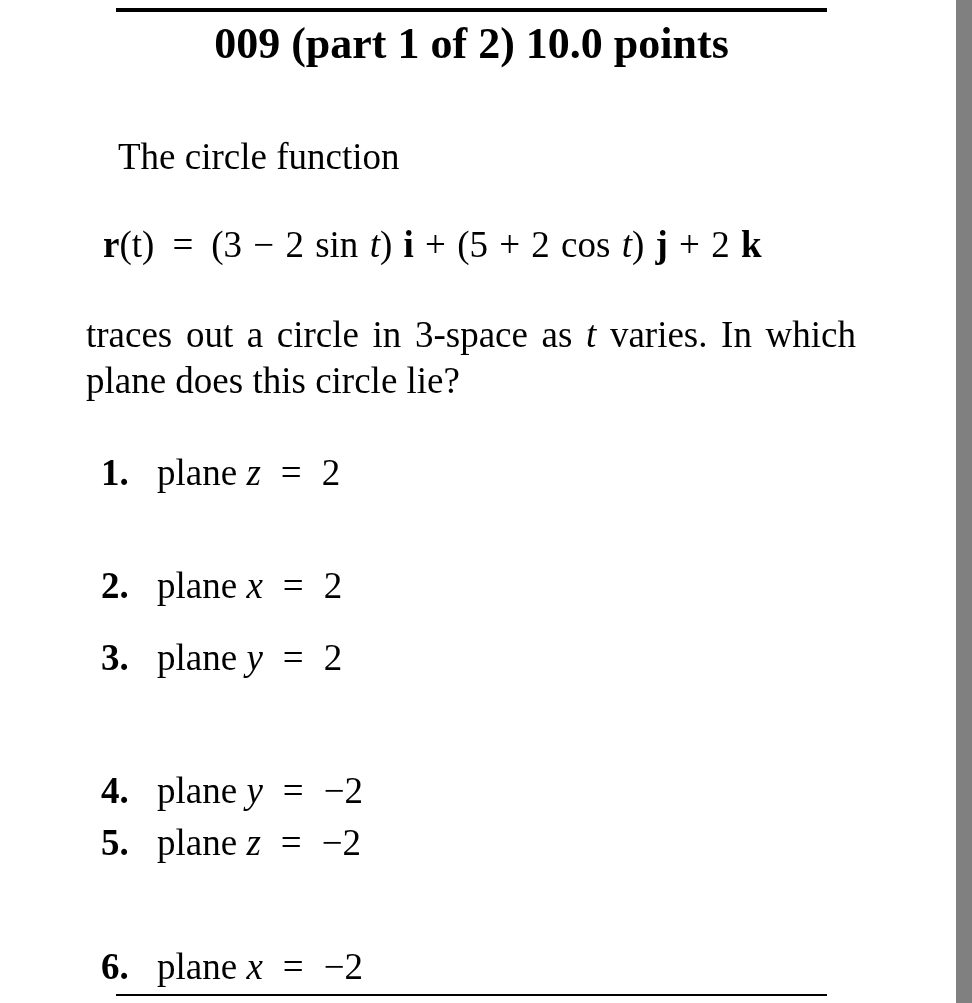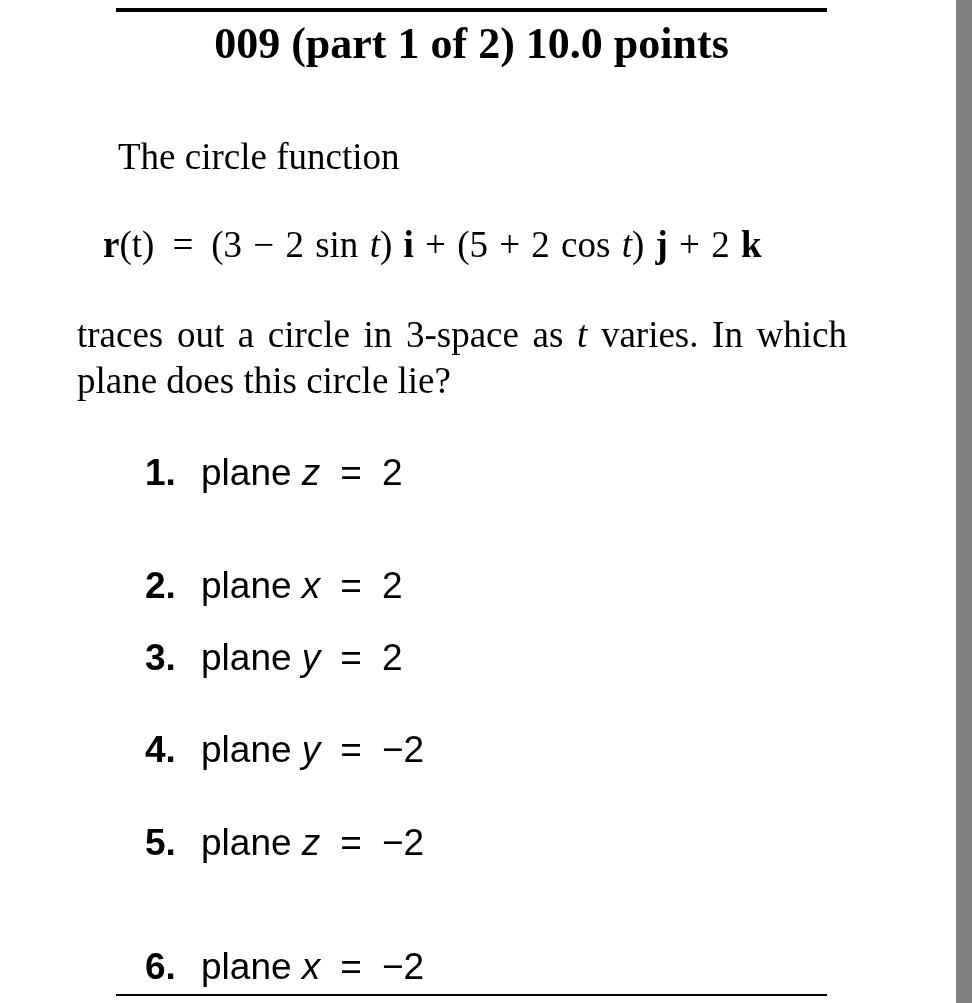--- a/index.html
+++ b/index.html
@@ -14,22 +14,22 @@
   .header {
     position: absolute; left: 116px; width: 711px; top: 22px; text-align: center;
     font-family: "Liberation Serif", serif; font-weight: bold; font-size: 44px; line-height: 44px;
   }
   .text { position: absolute; font-family: "Liberation Serif", serif; font-size: 37px; line-height: 46px; }
   .intro { left: 118px; top: 134px; }
   .equation { left: 103px; top: 222px; white-space: nowrap; word-spacing: 2px; }
   .equation .b { font-weight: bold; }
   .equation .i { font-style: italic; }
   .equation .eq { margin: 0 18px; }
-  .question { left: 77px; top: 312px; width: 770px; text-align: justify; text-align-last: left; }
-  .choice { position: absolute; left: 101px; font-family: Liberation Sans, sans-serif; font-size: 37px; line-height: 46px; white-space: nowrap; margin-left: 44px; }
+  .question { left: 86px; top: 312px; width: 770px; text-align: justify; text-align-last: left; }
+  .choice { position: absolute; left: 101px; font-family: Liberation Serif, serif; font-size: 37px; line-height: 46px; white-space: nowrap; }
   .choice .num { font-weight: bold; display: inline-block; width: 56px; }
   .choice .var { font-style: italic; }
   .choice .eq { margin: 0 20px; }
 </style>
 </head>
 <body>
 
 <div class="gray-bar"></div>
 <div class="rule-top"></div>
 
@@ -37,17 +37,17 @@
 
 <div class="text intro">The circle function</div>
 
 <div class="text equation"><span class="b">r</span><span>(t)</span><span class="eq">=</span><span>(3 − 2 sin </span><span class="i">t</span><span>) </span><span class="b">i</span><span> + (5 + 2 cos </span><span class="i">t</span><span>) </span><span class="b">j</span><span> + 2 </span><span class="b">k</span></div>
 
 <div class="text question"><span>traces out a circle in 3-space as </span><i>t</i><span> varies.  In which plane does this circle lie?</span></div>
 
 <div class="choice" style="top:450px"><span class="num">1.</span><span>plane</span> <span class="var">z</span><span class="eq">=</span><span>2</span></div>
 <div class="choice" style="top:563px"><span class="num">2.</span><span>plane</span> <span class="var">x</span><span class="eq">=</span><span>2</span></div>
 <div class="choice" style="top:635px"><span class="num">3.</span><span>plane</span> <span class="var">y</span><span class="eq">=</span><span>2</span></div>
-<div class="choice" style="top:727px"><span class="num">4.</span><span>plane</span> <span class="var">y</span><span class="eq">=</span><span>−2</span></div>
+<div class="choice" style="top:768px"><span class="num">4.</span><span>plane</span> <span class="var">y</span><span class="eq">=</span><span>−2</span></div>
 <div class="choice" style="top:820px"><span class="num">5.</span><span>plane</span> <span class="var">z</span><span class="eq">=</span><span>−2</span></div>
 <div class="choice" style="top:944px"><span class="num">6.</span><span>plane</span> <span class="var">x</span><span class="eq">=</span><span>−2</span></div>
 
 <div class="rule-bottom"></div>
 
 </body></html>

